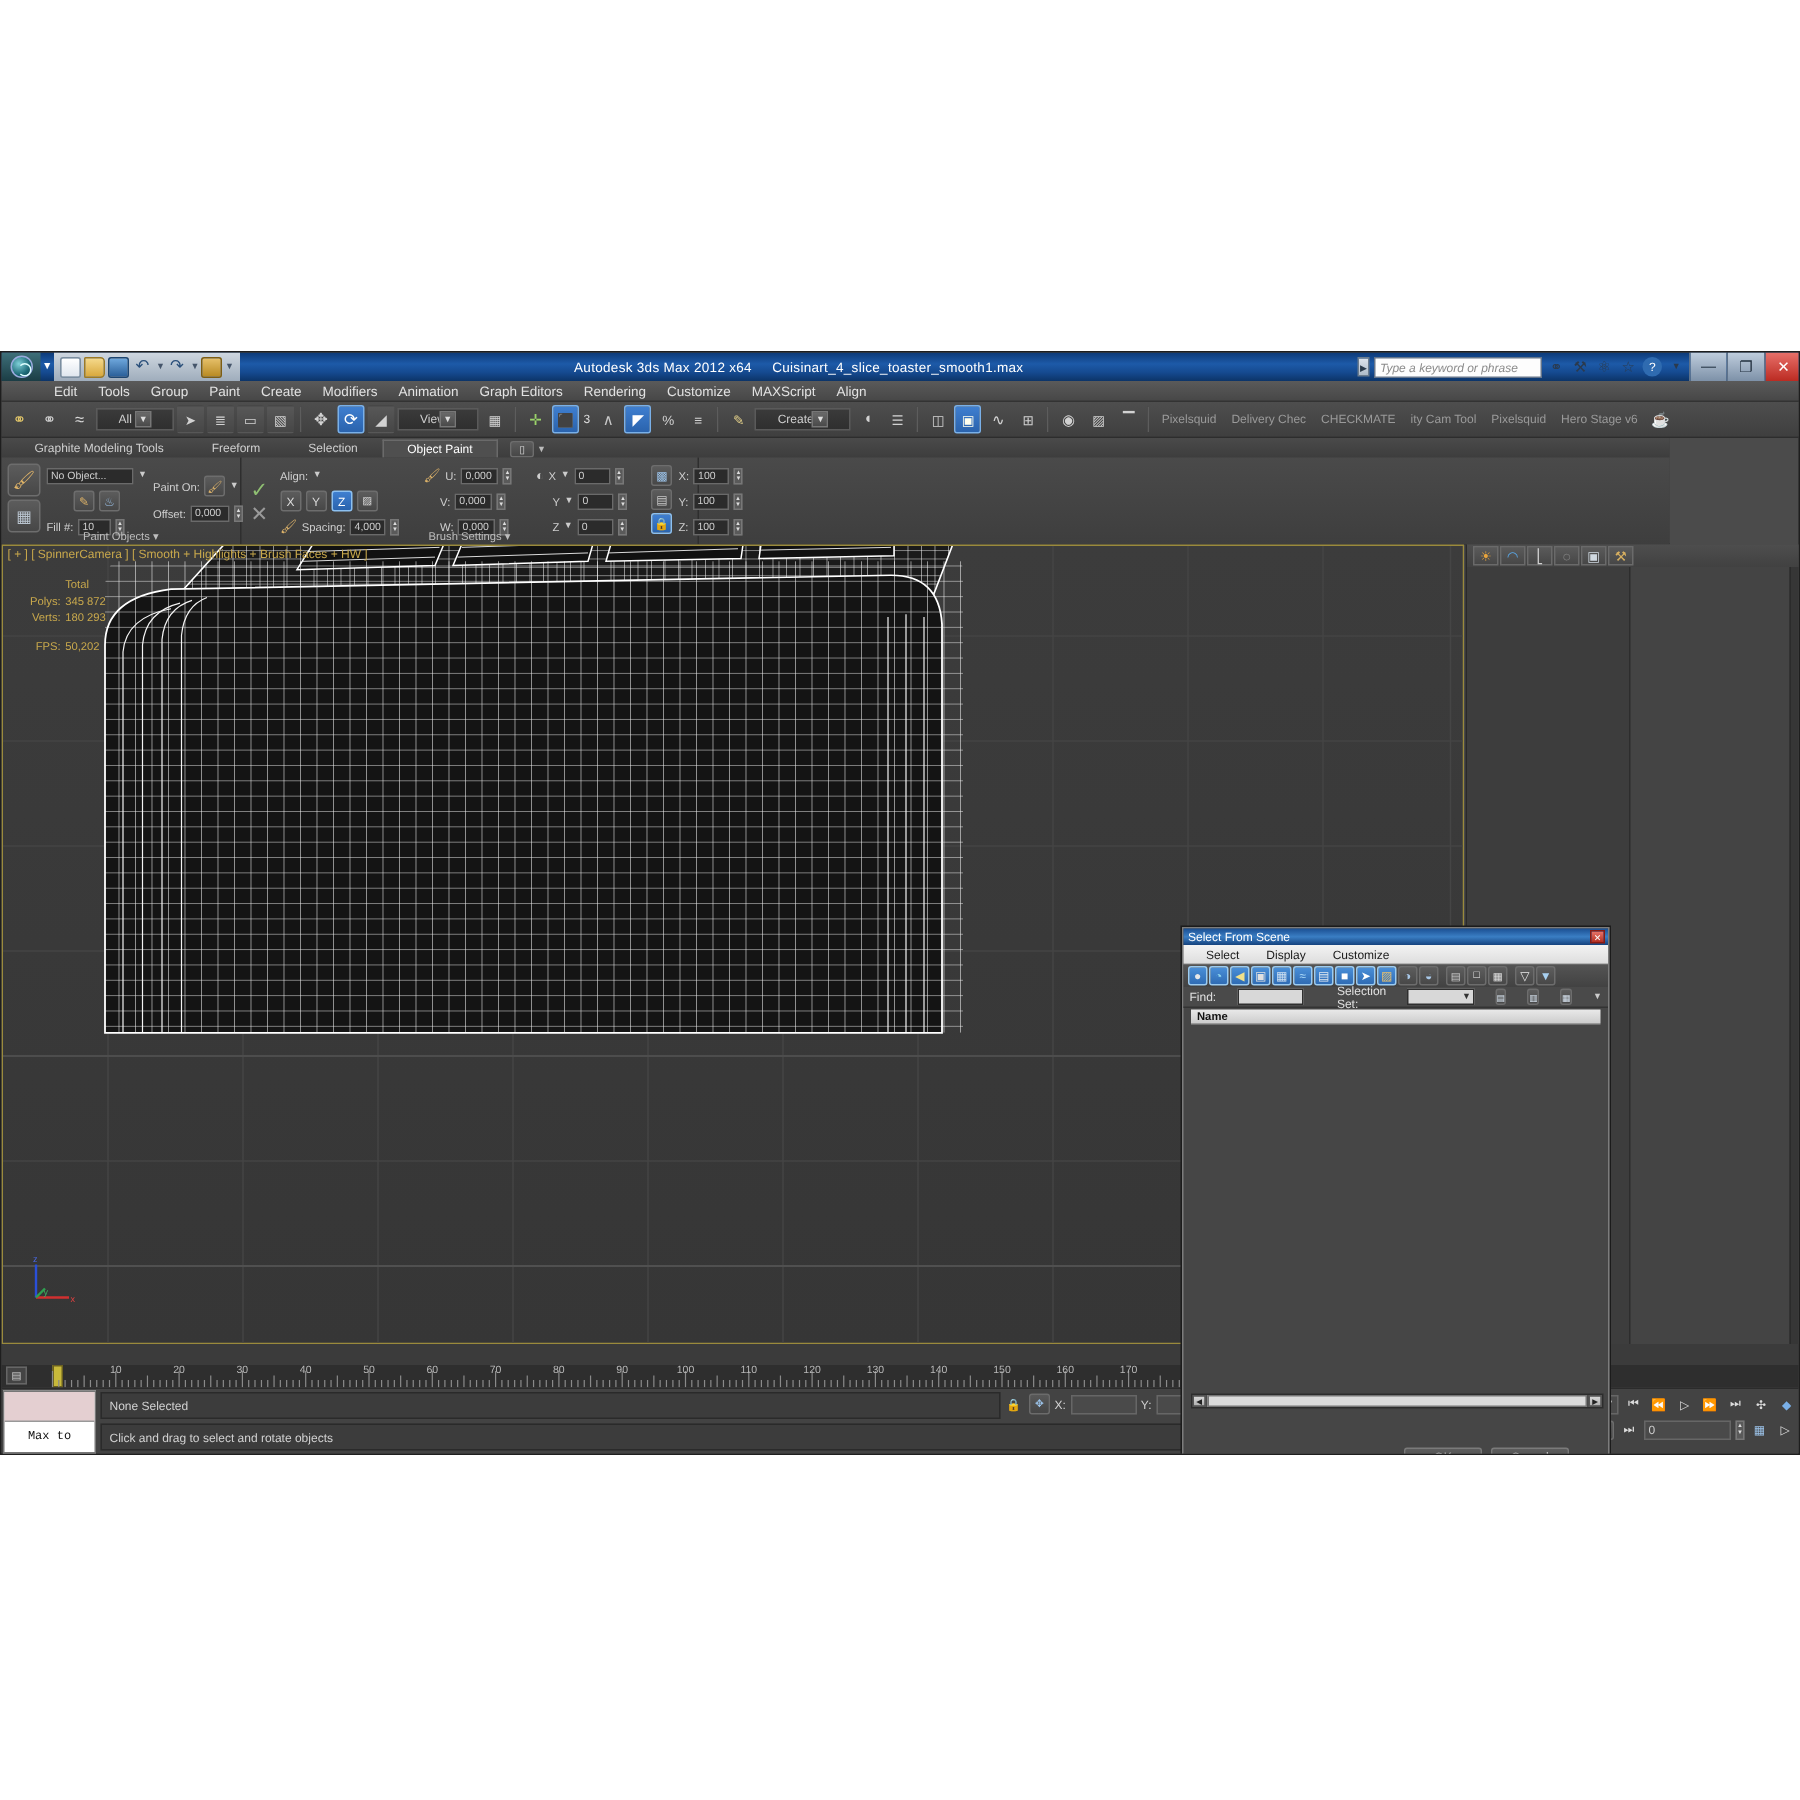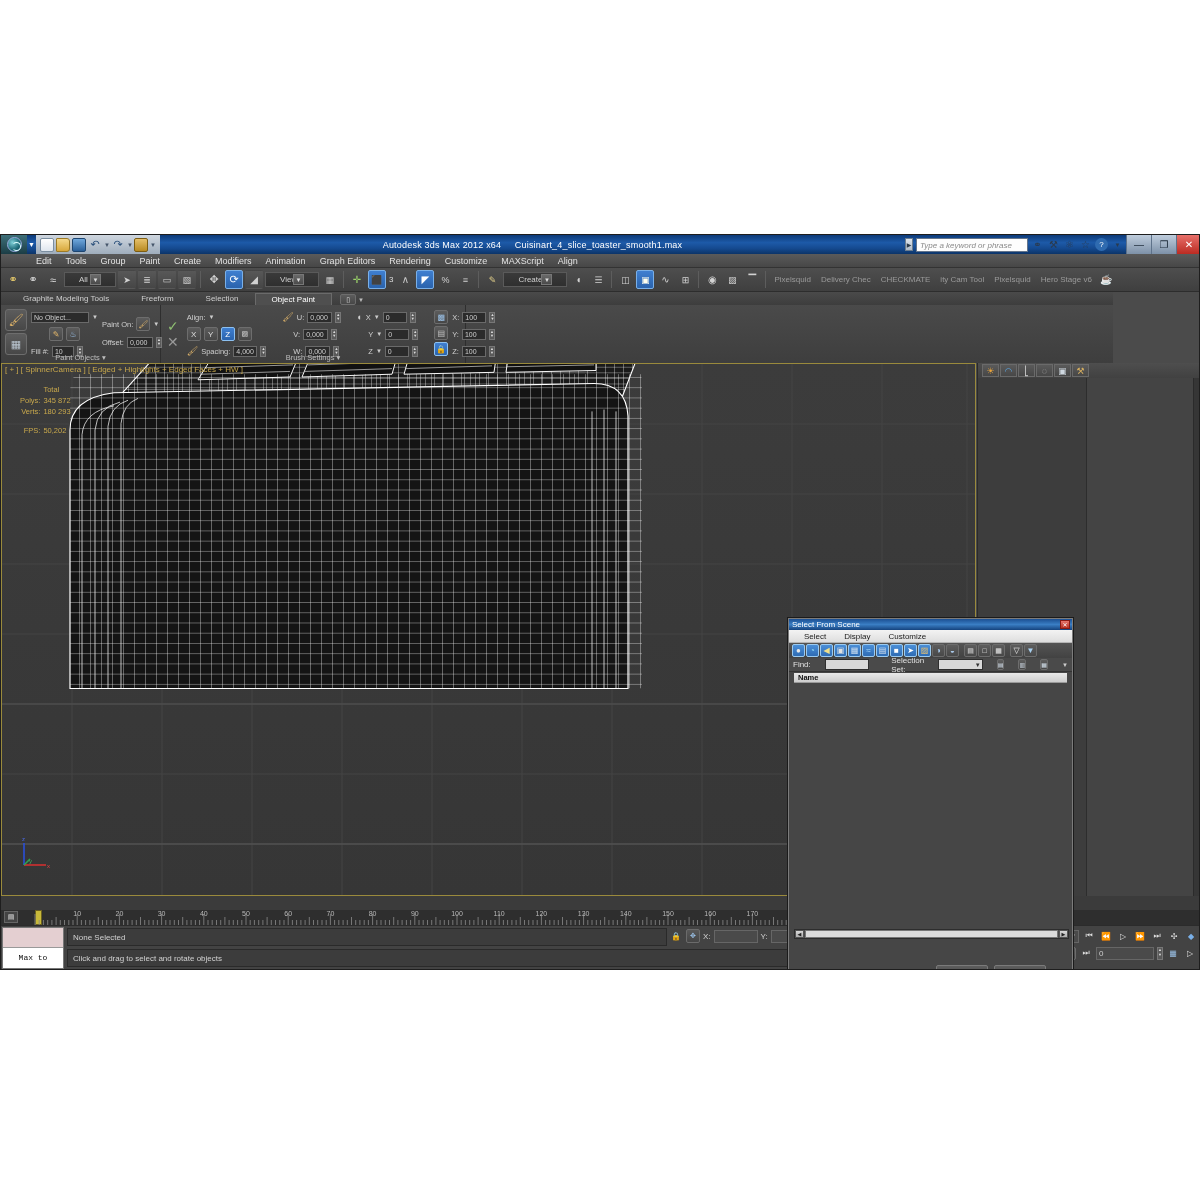--- a/index.html
+++ b/index.html
@@ -862,21 +862,21 @@
       .model-svg > g[data-name="left-knob"],
       .model-svg > g[data-name="right-knob"],
       .model-svg > g[data-name="lever-handle-left"],
       .model-svg > g[data-name="lever-handle-right"],
       .model-svg > g[data-name="control-buttons-left"],
       .model-svg > g[data-name="control-buttons-right"],
       .model-svg > g[data-name="toaster-base"] { transform: translateY(0px) scale(1); }
       .model-svg { transform: translate(0px,-120px) scale(1,0.93); transform-origin: 0 0; }
     </style>
 
-    <div class="vp-label" data-name="viewport-label">[ + ] [ SpinnerCamera ] [ Edged + Highlights + Edged Faces + HW ]</div>
+    <div class="vp-label" data-name="viewport-label">[ + ] [ SpinnerCamera ] [ Smooth + Highlights + Brush Faces + HW ]</div>
     <div class="vp-stats" data-name="viewport-statistics">
       <table>
         <tbody>
               <tr>
                 <td></td>
                 <td data-name="stats-total-header">Total</td>
               </tr>
         <tr>
                 <td class="r" data-name="stats-polys-label">Polys:</td>
             <td data-name="stats-polys-value">345 872</td>

